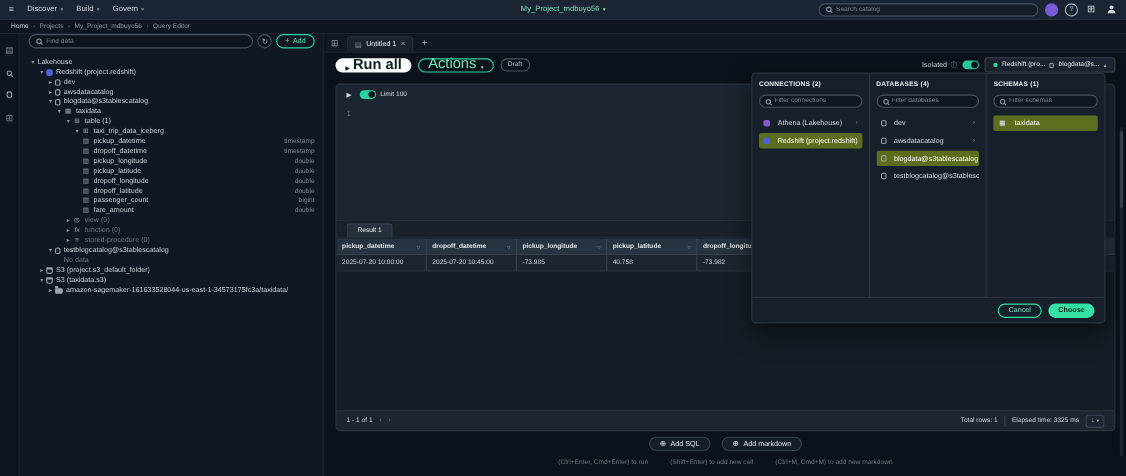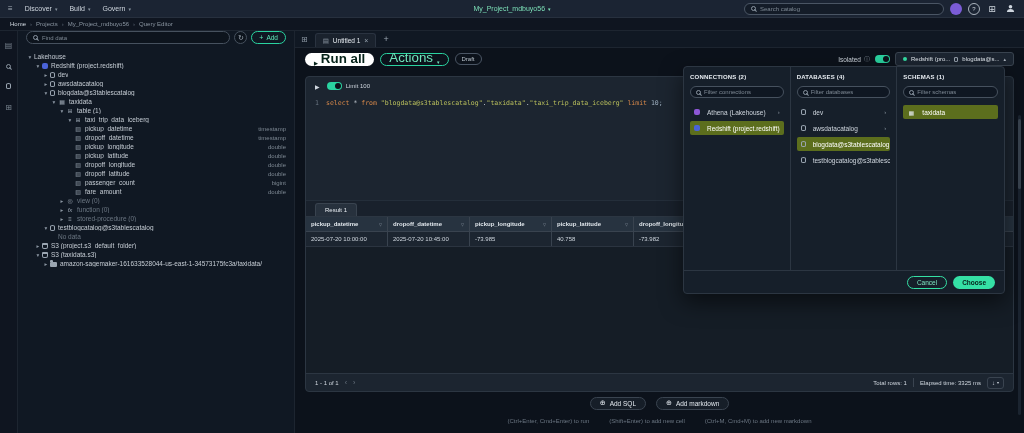--- a/index.html
+++ b/index.html
@@ -447,21 +447,20 @@
               </span>
             <span class="cell-head-right">
                 <span class="i-file"></span>
                 <span class="i-kebab"></span>
               </span>
           </div>
 
           <div class="code">
             <div class="code-line">
               <span class="gutter">1</span>
-              <span><span class="kw">select</span> <span class="pun">*</span> <span class="kw">from</span> <span class="idq">"blogdata@s3tablescatalog"</span><span class="pun">.</span><span class="idq">"taxidata"</span><span class="pun">.</span><span class="idq">"taxi_trip_data_iceberg"</span> <span class="kw">limit</span> <span class="num">10;</span></span>
             </div>
           </div>
 
           <div class="result-tabs">
             <span class="result-tab">Result 1</span>
           </div>
 
           <div class="grid">
             <div class="grid-head">
               <span class="gcell">

